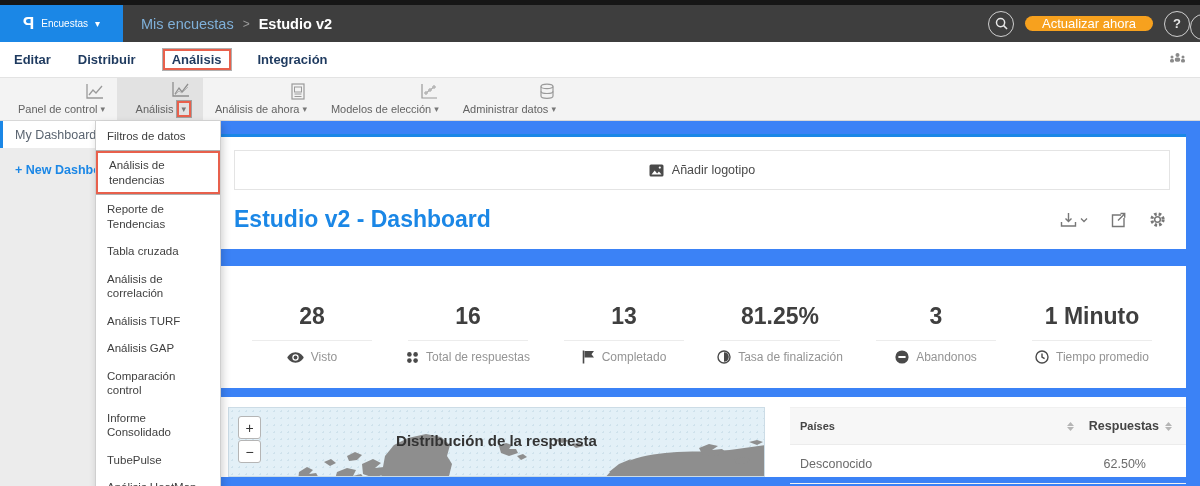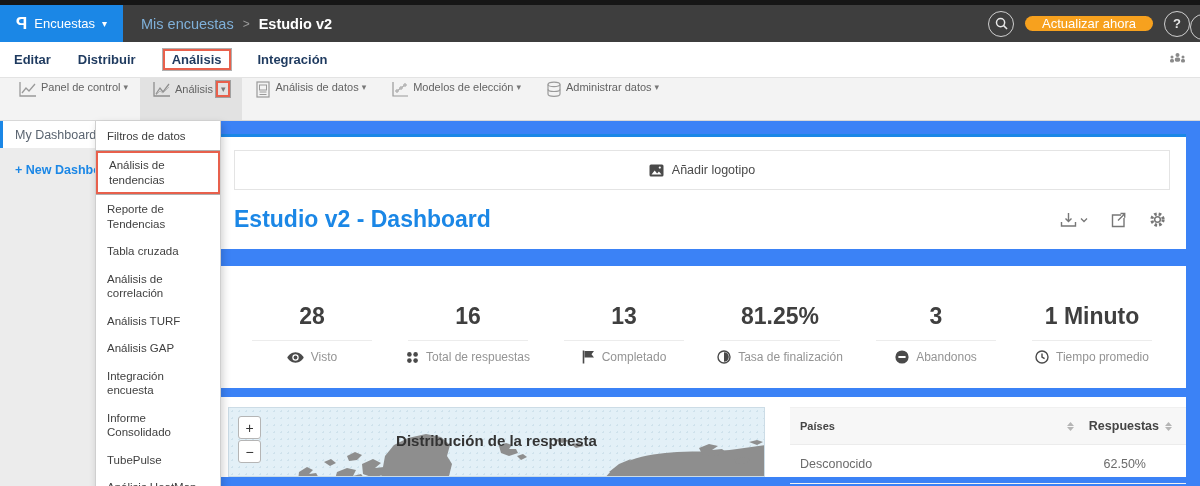--- a/index.html
+++ b/index.html
@@ -4,41 +4,41 @@
 <style>
   * { margin:0; padding:0; box-sizing:border-box; }
   html,body { width:1200px; height:486px; overflow:hidden; }
   body { font-family:"Liberation Sans", sans-serif; background:#f2f2f2; position:relative; }
 
   
   .top-strip { height:5px; background:#161616; }
   .header { height:37px; background:#3e3e3e; display:flex; align-items:center; position:relative; }
   .logo-btn { width:123px; height:37px; background:#1b87e6; color:#fff; display:flex; align-items:center; justify-content:center; gap:7px; cursor:pointer; }
   .logo-glyph { font-size:17px; font-weight:700; transform:scaleX(-1); display:inline-block; line-height:1; }
-  .logo-text { font-size:13px; font-weight:400; }
+  .logo-text { font-size:10px; font-weight:400; }
   .logo-caret { font-size:10px; }
   .breadcrumb { margin-left:18px; font-size:14.5px; display:flex; align-items:center; gap:9px; }
   .crumb-parent { color:#7fb0d9; cursor:pointer; }
   .crumb-sep { color:#9a9a9a; font-size:12px; }
   .crumb-current { color:#fff; font-weight:600; }
   .header-right { margin-left:auto; display:flex; align-items:center; gap:11px; padding-right:10px; }
   .circle-btn { width:26px; height:26px; border:1.5px solid #cfcfcf; border-radius:50%; display:flex; align-items:center; justify-content:center; color:#e8e8e8; cursor:pointer; flex:none; }
   .circle-btn.help { font-size:13px; font-weight:700; }
   .pill-btn { height:15px; border-radius:14px; background:#f7a11e; color:#fff; font-size:13px; padding:0 17px; display:flex; align-items:center; cursor:pointer; white-space:nowrap; }
   .edge-circle { position:absolute; right:-16px; top:9px; width:26px; height:26px; border:1.5px solid #cfcfcf; border-radius:50%; }
 
   
   .subnav { height:36px; background:#fff; display:flex; align-items:center; padding-left:14px; gap:27px; border-bottom:1px solid #e3e3e3; position:relative; }
   .subnav-item { font-size:13px; font-weight:700; color:#1e3a5f; cursor:pointer; line-height:1; }
   .subnav-item.boxed { border:2px solid #e8604c; padding:2px 7px; box-shadow:0 0 0 1px rgba(80,80,80,.45); }
   .subnav-right { margin-left:auto; padding-right:14px; }
 
   
   .toolbar { height:43px; background:#f3f3f3; border-bottom:1px solid #d8d8d8; display:flex; align-items:stretch; padding-left:6px; }
-  .tool-item { display:flex; flex-direction:row; align-items:flex-start; justify-content:center; gap:3px; padding:3px 12px; cursor:pointer; min-width:86px; }
+  .tool-item { display:flex; flex-direction:column; align-items:flex-end; justify-content:center; gap:3px; padding:3px 12px; cursor:pointer; min-width:86px; }
   .tool-item.active { background:#e2e2e2; }
   .tool-label { font-size:11px; color:#636363; display:flex; align-items:center; gap:3px; white-space:nowrap; }
   .tool-caret { font-size:9px; color:#777; }
   .caret-box { border:2px solid #e8604c; padding:0 3px 1px 3px; box-shadow:0 0 0 1px rgba(80,80,80,.45); line-height:1; }
   .tool-icon svg { display:block; }
 
   
   .page-body { display:flex; height:378px; position:relative; }
   .sidebar { width:195px; background:#ececec; flex:none; }
   .sidebar-active { height:27px; background:#fff; border-left:3px solid #1b87e6; display:flex; align-items:center; padding-left:12px; font-size:12.5px; color:#5a6470; cursor:pointer; }
@@ -164,21 +164,21 @@
   <div class="tool-item">
     <span class="tool-icon">
       <svg width="18" height="17" viewBox="0 0 18 17">
           <rect x="3" y="1" width="12" height="15" fill="none" stroke="#9a9a9a" stroke-width="1.2"></rect>
           <rect x="5.5" y="4" width="7" height="5" fill="none" stroke="#9a9a9a" stroke-width="1"></rect>
           <line x1="5.5" y1="11" x2="12.5" y2="11" stroke="#9a9a9a"></line>
           <line x1="5.5" y1="13.5" x2="12.5" y2="13.5" stroke="#9a9a9a"></line>
         </svg>
     </span>
     <span class="tool-label">
-        <span>Análisis de datos</span>
+        <span>Análisis de ahora</span>
         <span class="tool-caret">▾</span>
       </span>
   </div>
   <div class="tool-item">
     <span class="tool-icon">
       <svg width="20" height="17" viewBox="0 0 20 17">
           <path d="M3 1v14h15" fill="none" stroke="#9a9a9a" stroke-width="1.2"></path>
           <circle cx="7" cy="10" r="1.2" fill="none" stroke="#9a9a9a"></circle>
           <circle cx="11" cy="7" r="1.2" fill="none" stroke="#9a9a9a"></circle>
           <circle cx="15" cy="4" r="1.2" fill="none" stroke="#9a9a9a"></circle>
@@ -384,19 +384,19 @@
   </div>
 
   <div class="dropdown">
     <div class="menu-item">Filtros de datos</div>
     <div class="menu-item highlight">Análisis de tendencias</div>
     <div class="menu-item">Reporte de Tendencias</div>
     <div class="menu-item">Tabla cruzada</div>
     <div class="menu-item">Análisis de correlación</div>
     <div class="menu-item">Análisis TURF</div>
     <div class="menu-item">Análisis GAP</div>
-    <div class="menu-item">Integración encuesta</div>
+    <div class="menu-item">Comparación control</div>
     <div class="menu-item">Informe Consolidado</div>
     <div class="menu-item">TubePulse</div>
     <div class="menu-item">Análisis HeatMap</div>
 
   </div>
 </div>
 
 </body></html>

